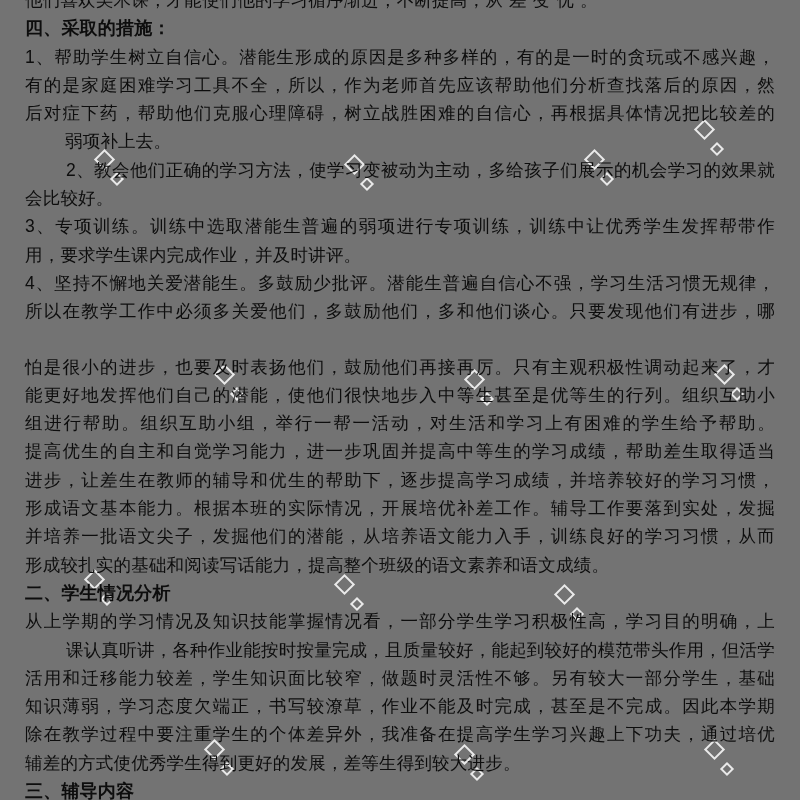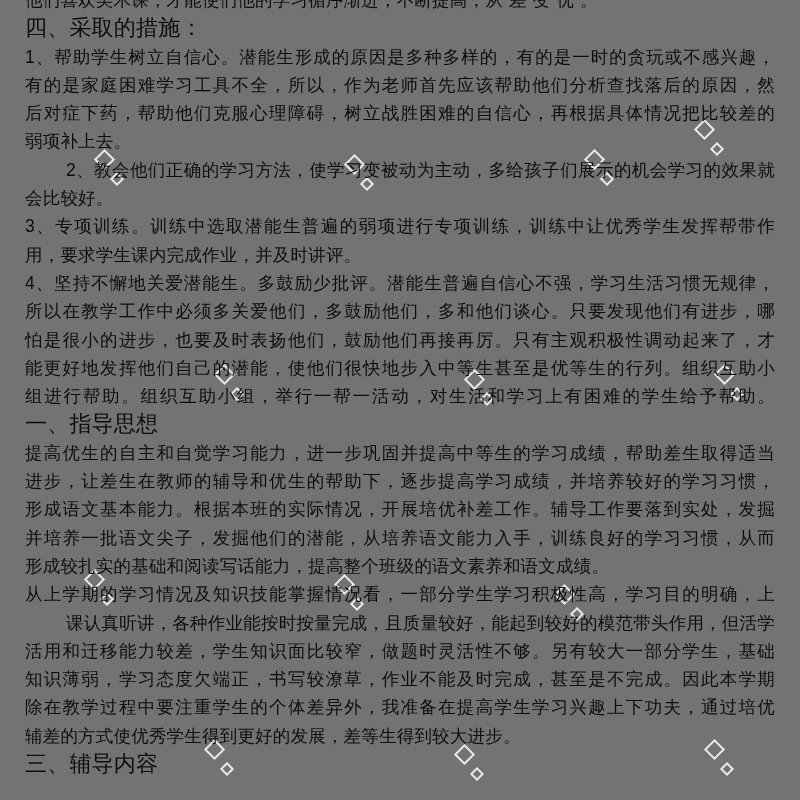--- a/index.html
+++ b/index.html
@@ -57,22 +57,22 @@
     white-space: nowrap;
     overflow: visible;
   }
   .line.justify {
     white-space: normal;
     text-align: justify;
     text-align-last: justify;
     text-justify: inter-character;
   }
   .line.bold {
-    font-weight: normal;
-    font-size: 22px;
+    font-weight: bold;
+    font-size: 18px;
   }
 </style>
 </head>
 <body>
 
 <div class="page">
   <div class="watermark-layer" id="wm-layer">
       <div class="wm" style="left: 95px; top: 150px;">
         <div class="d1" style="border-color: rgb(233, 233, 233);"></div>
         <div class="d2" style="border-color: rgb(233, 233, 233);"></div>
@@ -125,36 +125,36 @@
         <div class="d1" style="border-color: rgb(233, 233, 233);"></div>
         <div class="d2" style="border-color: rgb(233, 233, 233);"></div>
       </div>
     </div>
   <div class="content" id="doc-content">
       <div class="line" style="color: rgb(13, 13, 13);">他们喜欢美术课，才能使们他的学习循序渐进，不断提高，从“差”变“优”。</div>
       <div class="line bold" style="color: rgb(13, 13, 13);">四、采取的措施：</div>
       <div class="line justify" style="color: rgb(13, 13, 13);">1、帮助学生树立自信心。潜能生形成的原因是多种多样的，有的是一时的贪玩或不感兴趣，</div>
       <div class="line justify" style="color: rgb(13, 13, 13);">有的是家庭困难学习工具不全，所以，作为老师首先应该帮助他们分析查找落后的原因，然</div>
       <div class="line justify" style="color: rgb(13, 13, 13);">后对症下药，帮助他们克服心理障碍，树立战胜困难的自信心，再根据具体情况把比较差的</div>
-      <div class="line" style="color: rgb(13, 13, 13);">弱项补上去。</div>
+      <div class="line" style="color: rgb(13, 13, 13); margin-left: 40px;">弱项补上去。</div>
       <div class="line justify" style="color: rgb(13, 13, 13); margin-left: 41px;">2、教会他们正确的学习方法，使学习变被动为主动，多给孩子们展示的机会学习的效果就</div>
       <div class="line" style="color: rgb(13, 13, 13);">会比较好。</div>
       <div class="line justify" style="color: rgb(13, 13, 13);">3、专项训练。训练中选取潜能生普遍的弱项进行专项训练，训练中让优秀学生发挥帮带作</div>
       <div class="line" style="color: rgb(13, 13, 13);">用，要求学生课内完成作业，并及时讲评。</div>
       <div class="line justify" style="color: rgb(13, 13, 13);">4、坚持不懈地关爱潜能生。多鼓励少批评。潜能生普遍自信心不强，学习生活习惯无规律，</div>
       <div class="line justify" style="color: rgb(13, 13, 13);">所以在教学工作中必须多关爱他们，多鼓励他们，多和他们谈心。只要发现他们有进步，哪</div>
-      <div class="line justify" style="color: rgb(13, 13, 13);">怕是很小的进步，也要及时表扬他们，鼓励他们再接再厉。只有主观积极性调动起来了，才</div>
+      <div class="line justify" style="color: rgb(13, 13, 13); margin-top: 27px;">怕是很小的进步，也要及时表扬他们，鼓励他们再接再厉。只有主观积极性调动起来了，才</div>
       <div class="line justify" style="color: rgb(13, 13, 13);">能更好地发挥他们自己的潜能，使他们很快地步入中等生甚至是优等生的行列。组织互助小</div>
       <div class="line justify" style="color: rgb(13, 13, 13);">组进行帮助。组织互助小组，举行一帮一活动，对生活和学习上有困难的学生给予帮助。</div>
-      <div class="line bold" style="color: rgb(13, 13, 13);">一、指导思想</div>
       <div class="line justify" style="color: rgb(13, 13, 13);">提高优生的自主和自觉学习能力，进一步巩固并提高中等生的学习成绩，帮助差生取得适当</div>
       <div class="line justify" style="color: rgb(13, 13, 13);">进步，让差生在教师的辅导和优生的帮助下，逐步提高学习成绩，并培养较好的学习习惯，</div>
       <div class="line justify" style="color: rgb(13, 13, 13);">形成语文基本能力。根据本班的实际情况，开展培优补差工作。辅导工作要落到实处，发掘</div>
       <div class="line justify" style="color: rgb(13, 13, 13);">并培养一批语文尖子，发掘他们的潜能，从培养语文能力入手，训练良好的学习习惯，从而</div>
       <div class="line" style="color: rgb(13, 13, 13);">形成较扎实的基础和阅读写话能力，提高整个班级的语文素养和语文成绩。</div>
+      <div class="line bold" style="color: rgb(13, 13, 13);">二、学生情况分析</div>
       <div class="line justify" style="color: rgb(13, 13, 13);">从上学期的学习情况及知识技能掌握情况看，一部分学生学习积极性高，学习目的明确，上</div>
       <div class="line justify" style="color: rgb(13, 13, 13); margin-left: 41px;">课认真听讲，各种作业能按时按量完成，且质量较好，能起到较好的模范带头作用，但活学</div>
       <div class="line justify" style="color: rgb(13, 13, 13);">活用和迁移能力较差，学生知识面比较窄，做题时灵活性不够。另有较大一部分学生，基础</div>
       <div class="line justify" style="color: rgb(13, 13, 13);">知识薄弱，学习态度欠端正，书写较潦草，作业不能及时完成，甚至是不完成。因此本学期</div>
       <div class="line justify" style="color: rgb(13, 13, 13);">除在教学过程中要注重学生的个体差异外，我准备在提高学生学习兴趣上下功夫，通过培优</div>
       <div class="line" style="color: rgb(13, 13, 13);">辅差的方式使优秀学生得到更好的发展，差等生得到较大进步。</div>
       <div class="line bold" style="color: rgb(13, 13, 13);">三、辅导内容</div>
     </div>
 </div>
 

